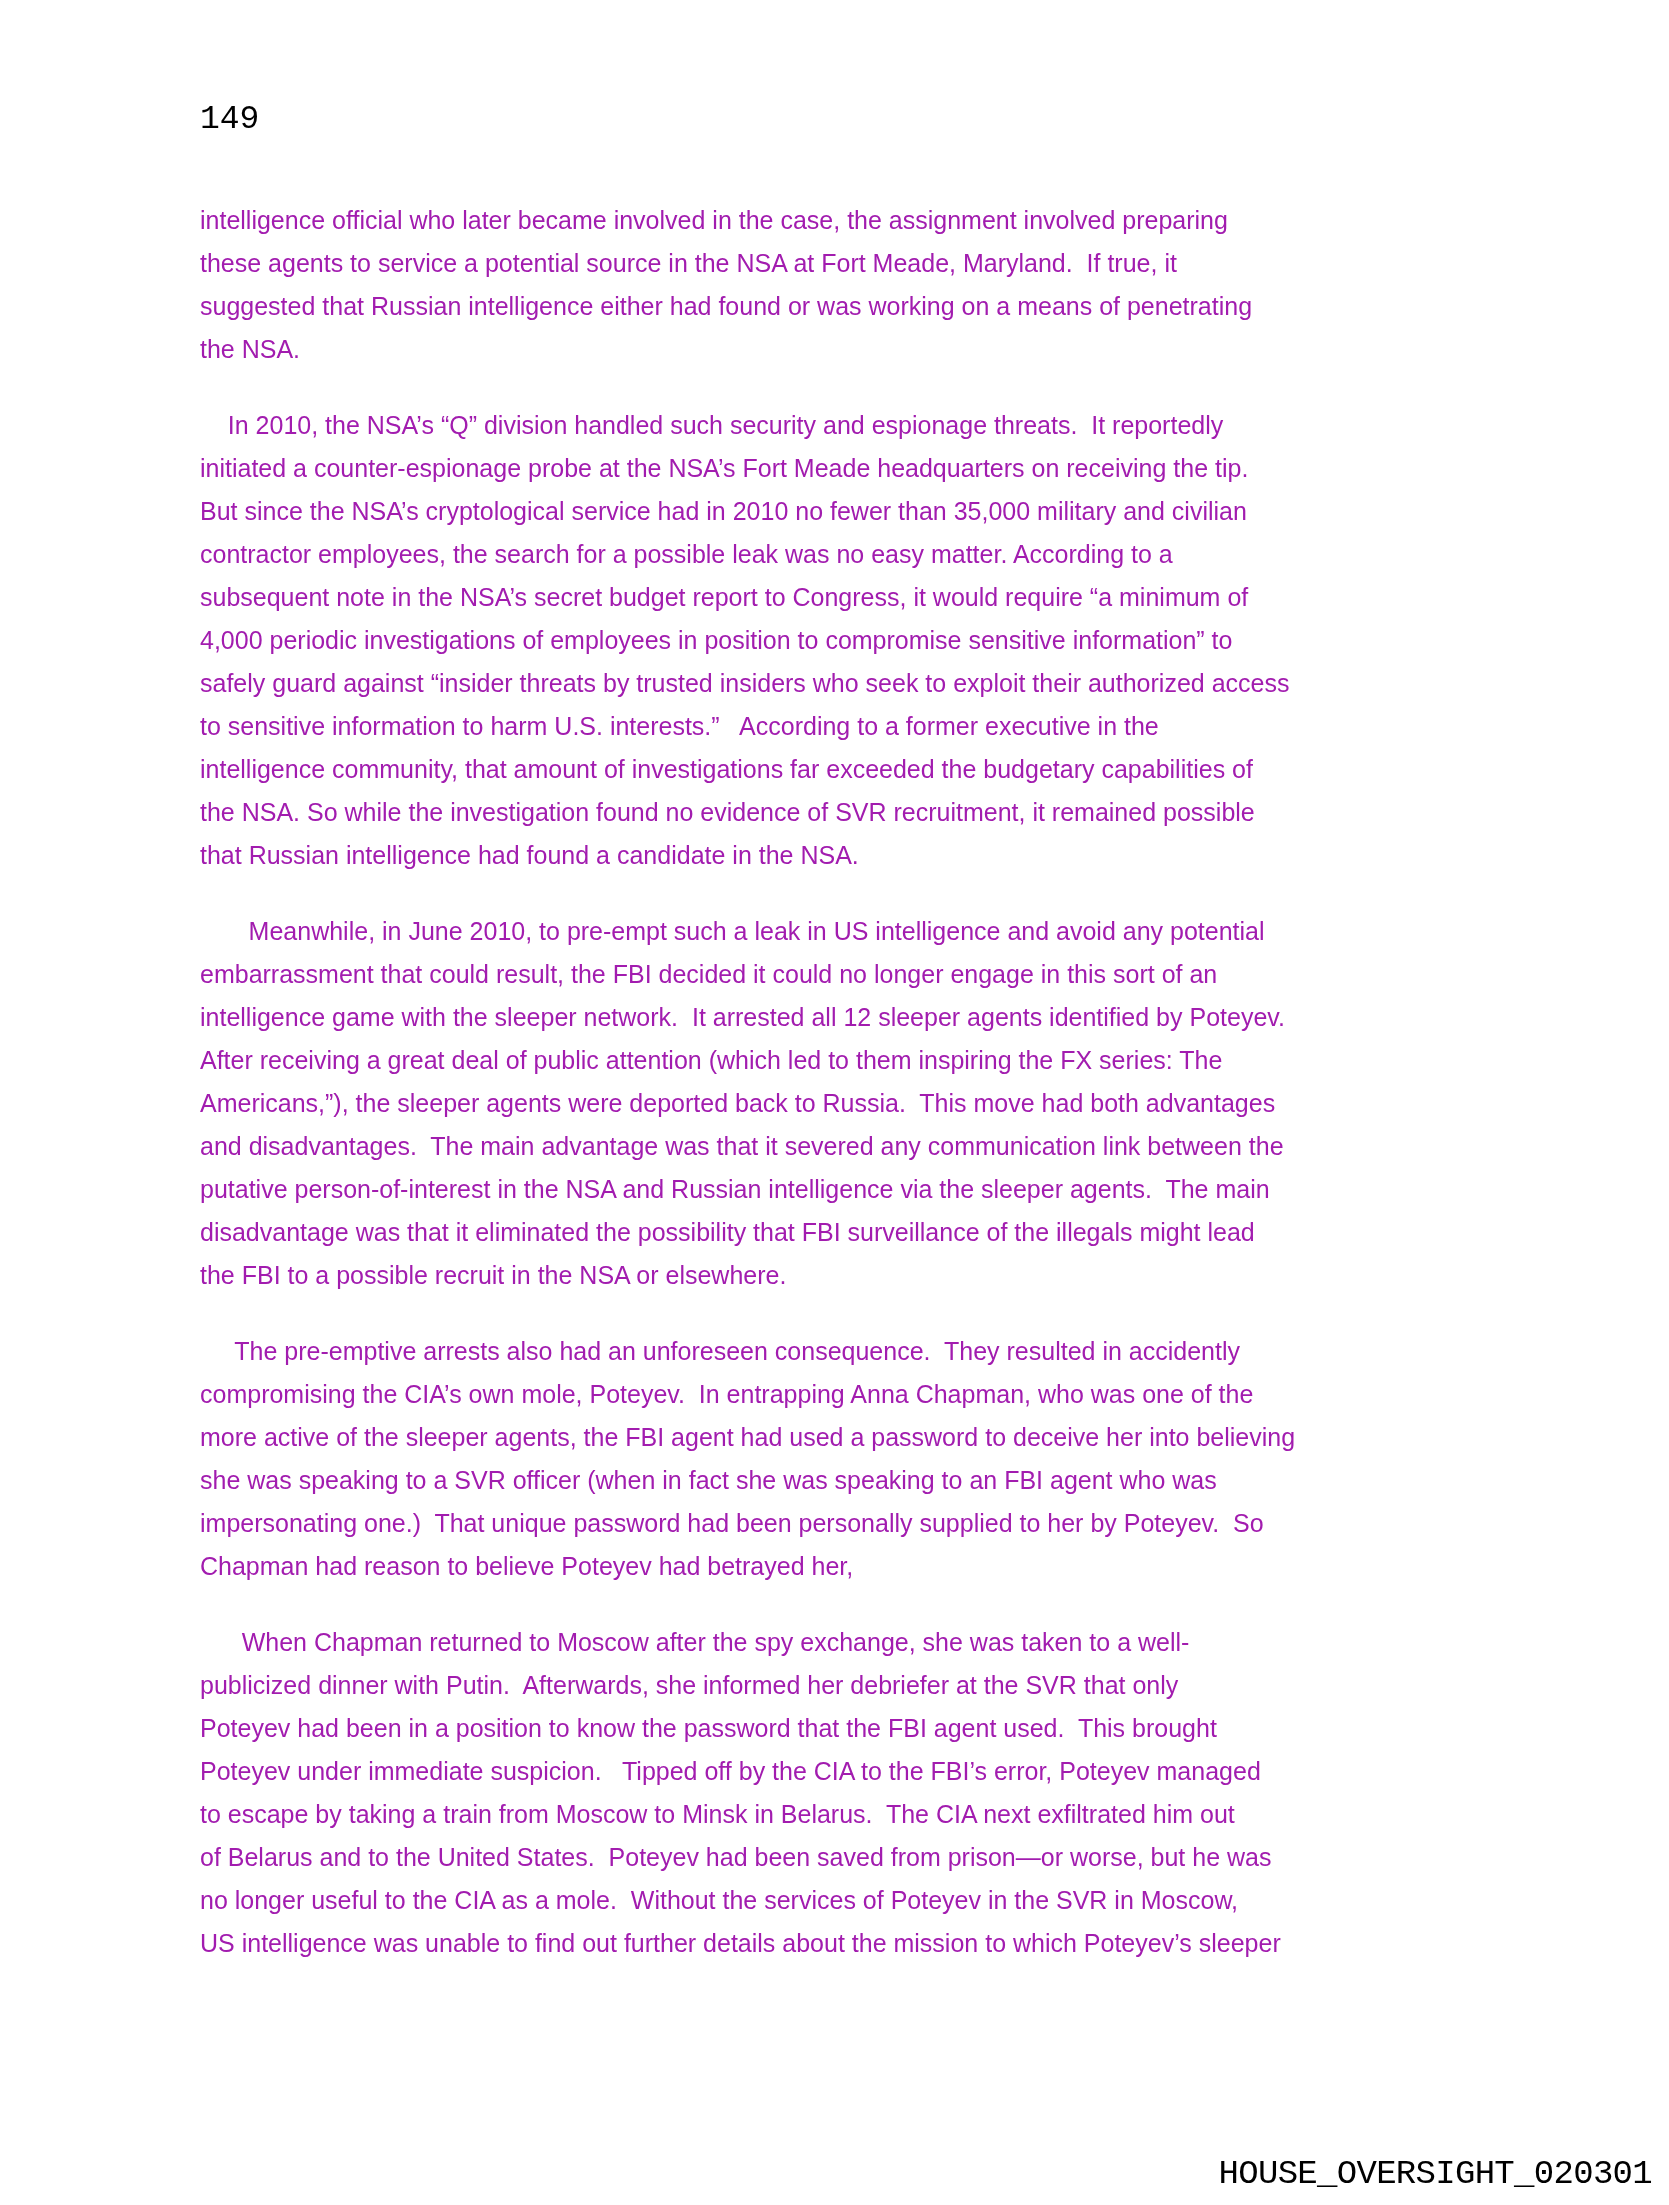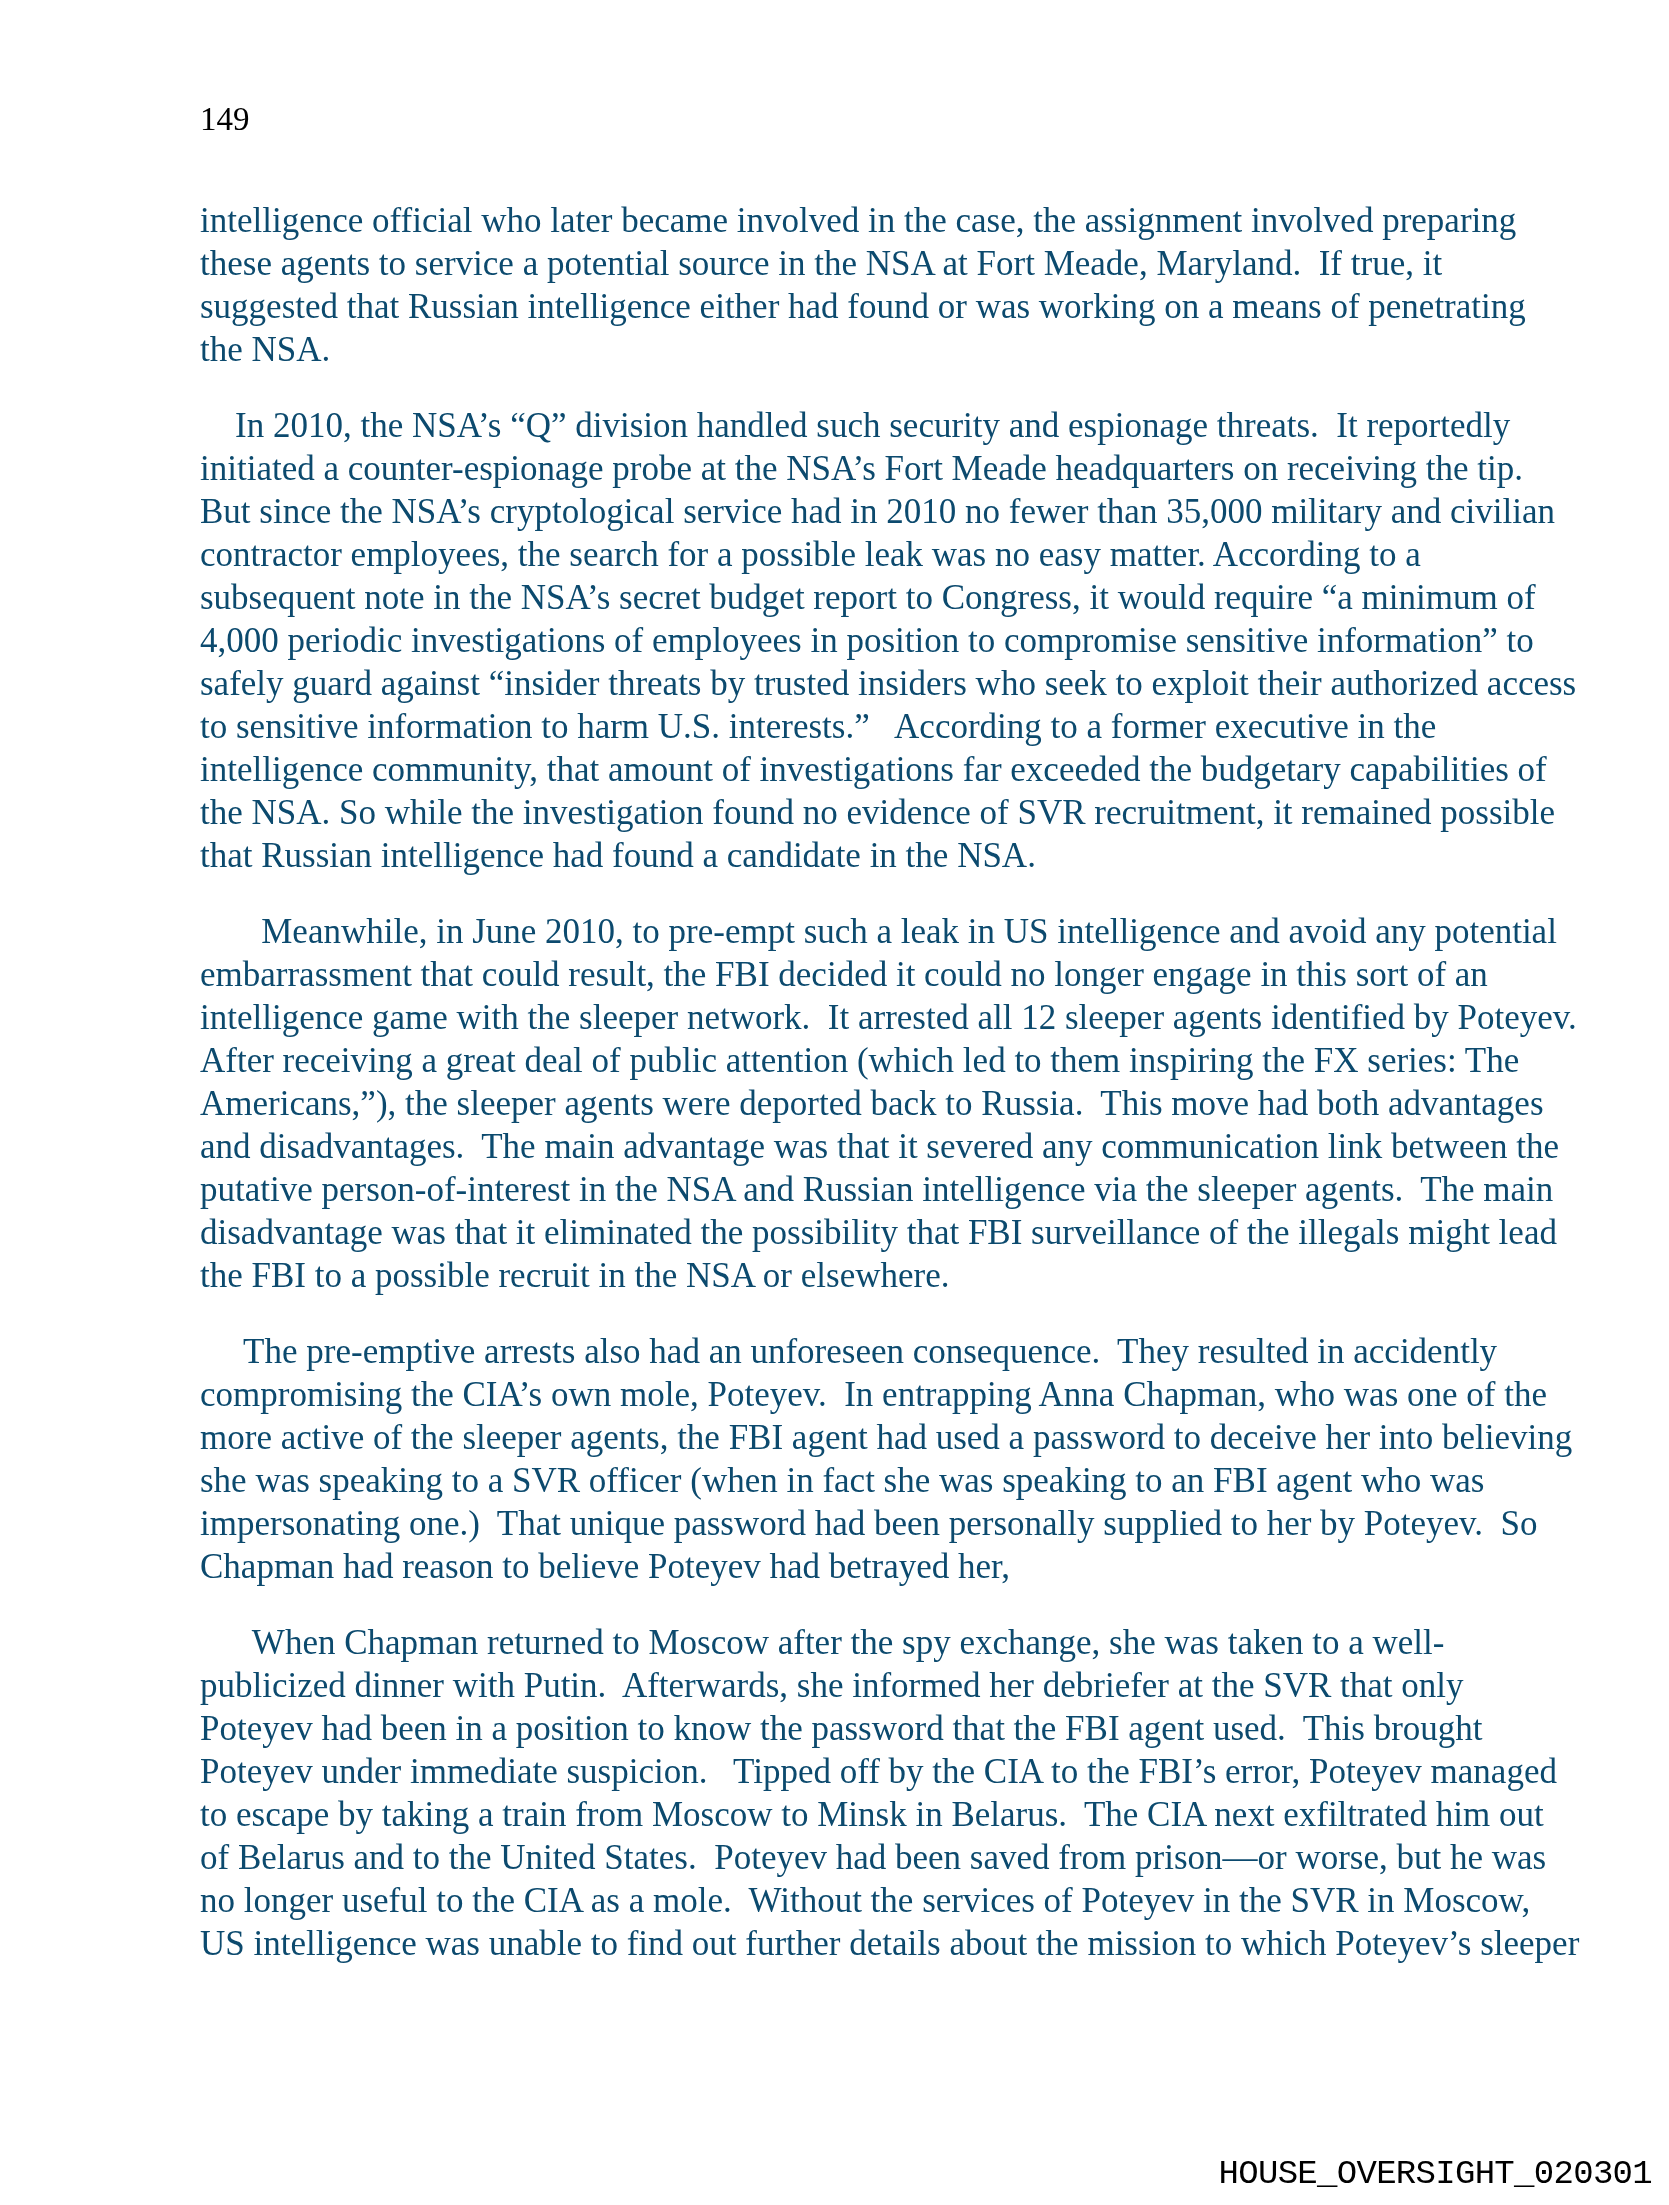--- a/index.html
+++ b/index.html
@@ -16,35 +16,35 @@
   .page {
     position: absolute;
     inset: 0;
     background: #ffffff;
     color: #000000;
   }
   .page-number {
     position: absolute;
     left: 200px;
     top: 103px;
-    font-family: Liberation Serif, serif;
+    font-family: Liberation Mono, monospace;
     font-size: 33px;
     line-height: 33px;
     color: #000000;
     white-space: pre;
   }
   .body-text {
     position: absolute;
     left: 200px;
     top: 199px;
     width: 1375px;
-    font-family: Liberation Serif, serif;
-    font-size: 35px;
+    font-family: Liberation Sans, sans-serif;
+    font-size: 25px;
     line-height: 43px;
-    color: #0c4a6e;
+    color: #a21caf;
   }
   .body-text p.para {
     margin: 0 0 33px 0;
     white-space: pre;
   }
   .bates-stamp {
     position: absolute;
     right: 17px;
     top: 2157px;
     font-family: Liberation Mono, monospace;

